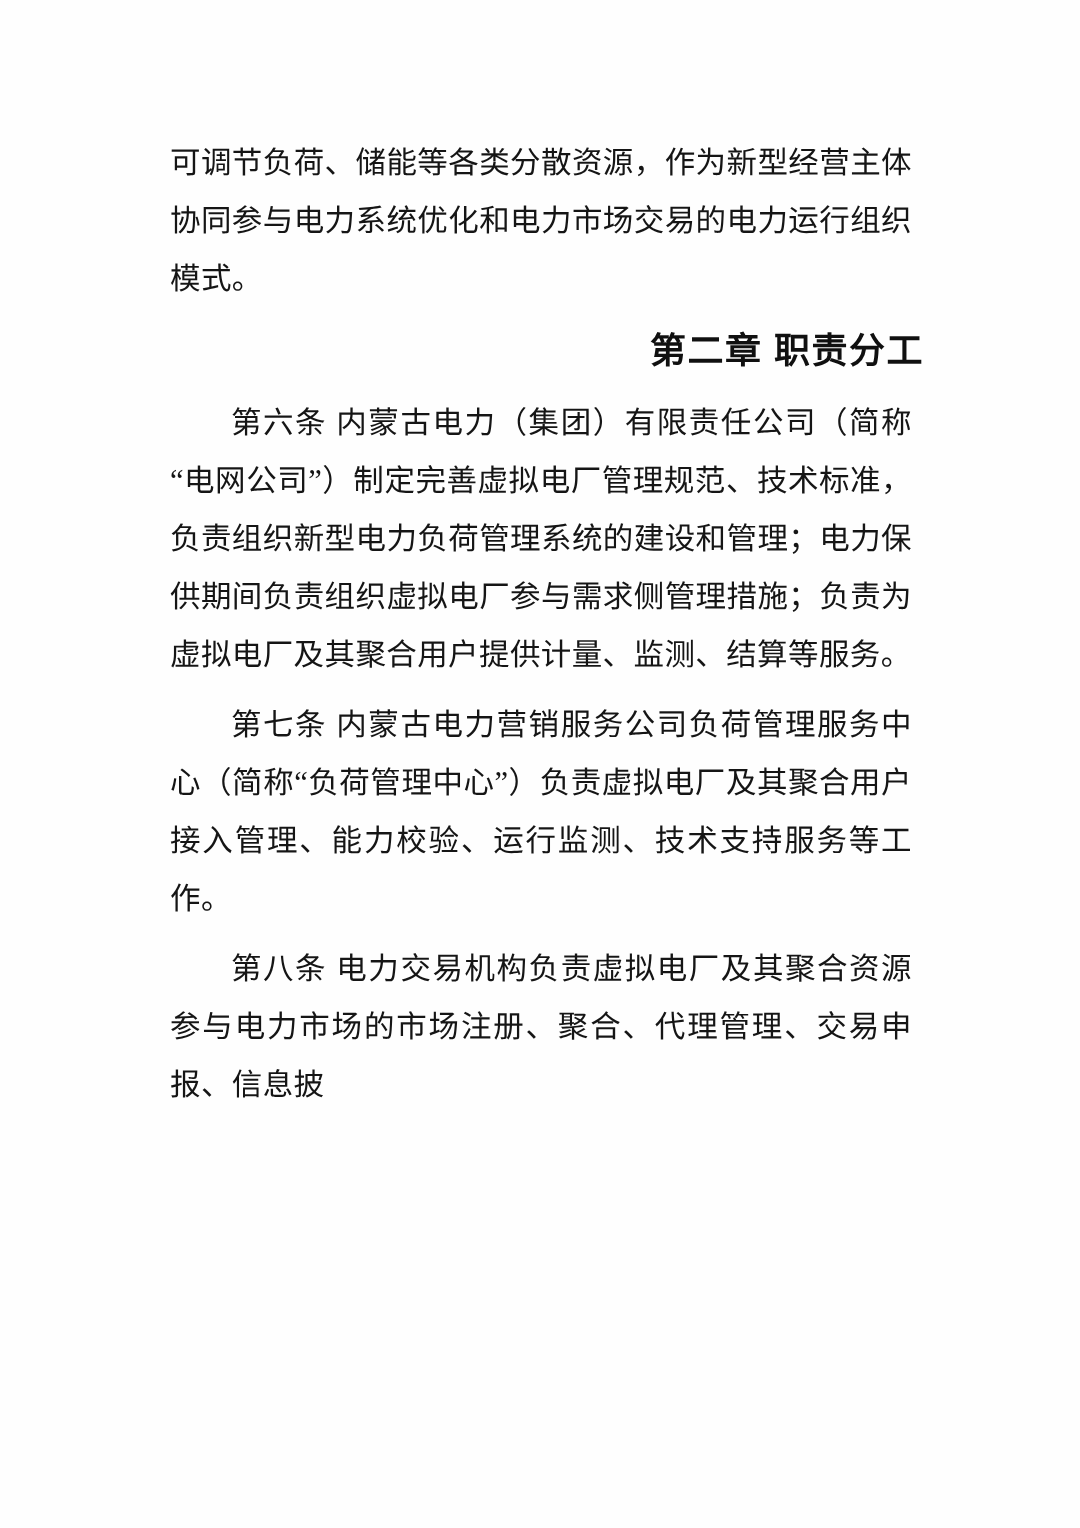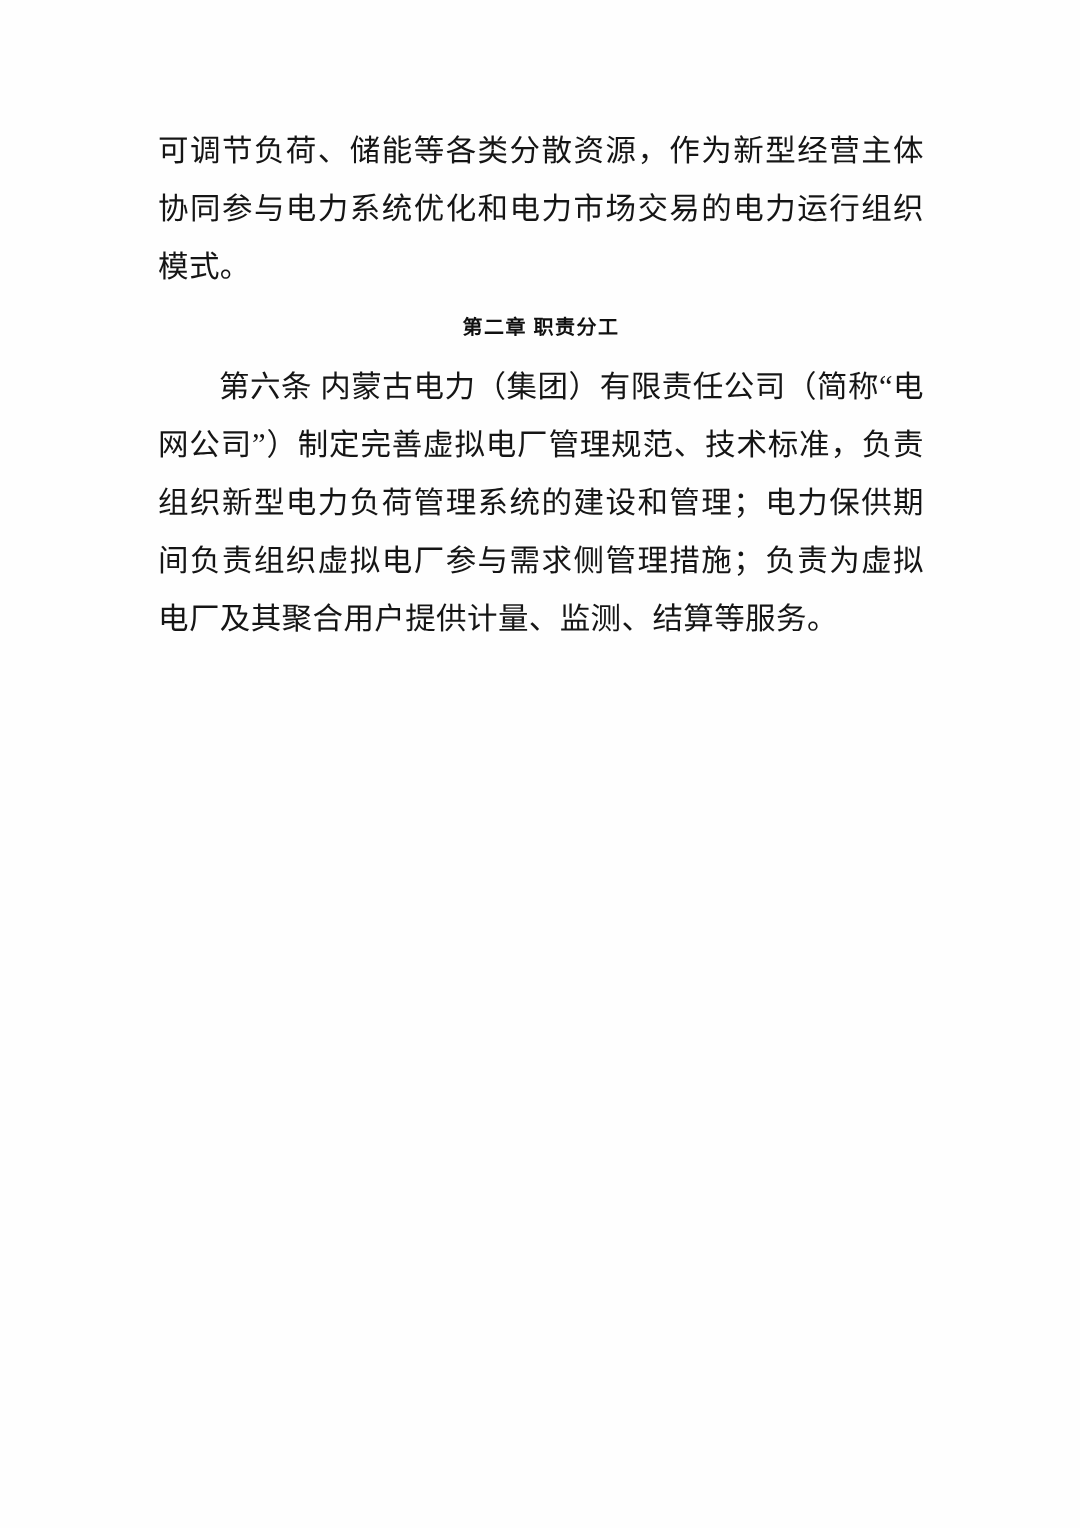--- a/index.html
+++ b/index.html
@@ -23,53 +23,55 @@
     width: 1080px;
     height: 1528px;
     background: #fefefe;
     box-sizing: border-box;
     padding: 122px 160px 60px 158px;
   }
   .doc-body {
     width: 766px;
   }
   p.para {
-    margin: 0;
+    margin: 12px;
     font-size: 30.5px;
     line-height: 58px;
     text-align: justify;
     text-justify: inter-ideograph;
     letter-spacing: 0.4px;
     color: #151515;
     font-family: "Liberation Serif", "DejaVu Serif", serif;
   }
   p.indent {
     text-indent: 61px;
   }
   h2.chapter {
     margin: 0;
-    font-size: 20px;
+    font-size: 36px;
     line-height: 62px;
-    text-align: center;
+    text-align: right;
     font-weight: bold;
     letter-spacing: 1.5px;
     color: #101010;
-    font-family: Liberation Serif, serif;
+    font-family: Liberation Sans, sans-serif;
   }
 </style>
 </head>
 <body>
 
 <div class="page">
   <div class="doc-body">
 
     <p class="para">可调节负荷、储能等各类分散资源，作为新型经营主体协同参与电力系统优化和电力市场交易的电力运行组织模式。</p>
 
 
 
     <h2 class="chapter">第二章 职责分工</h2>
 
     <p class="para indent">第六条 内蒙古电力（集团）有限责任公司（简称“电网公司”）制定完善虚拟电厂管理规范、技术标准，负责组织新型电力负荷管理系统的建设和管理；电力保供期间负责组织虚拟电厂参与需求侧管理措施；负责为虚拟电厂及其聚合用户提供计量、监测、结算等服务。</p>
 
+    <p class="para indent">第七条 内蒙古电力营销服务公司负荷管理服务中心（简称“负荷管理中心”）负责虚拟电厂及其聚合用户接入管理、能力校验、运行监测、技术支持服务等工作。</p>
 
+    <p class="para indent">第八条 电力交易机构负责虚拟电厂及其聚合资源参与电力市场的市场注册、聚合、代理管理、交易申报、信息披</p>
 
   </div>
 </div>
 
 </body></html>

